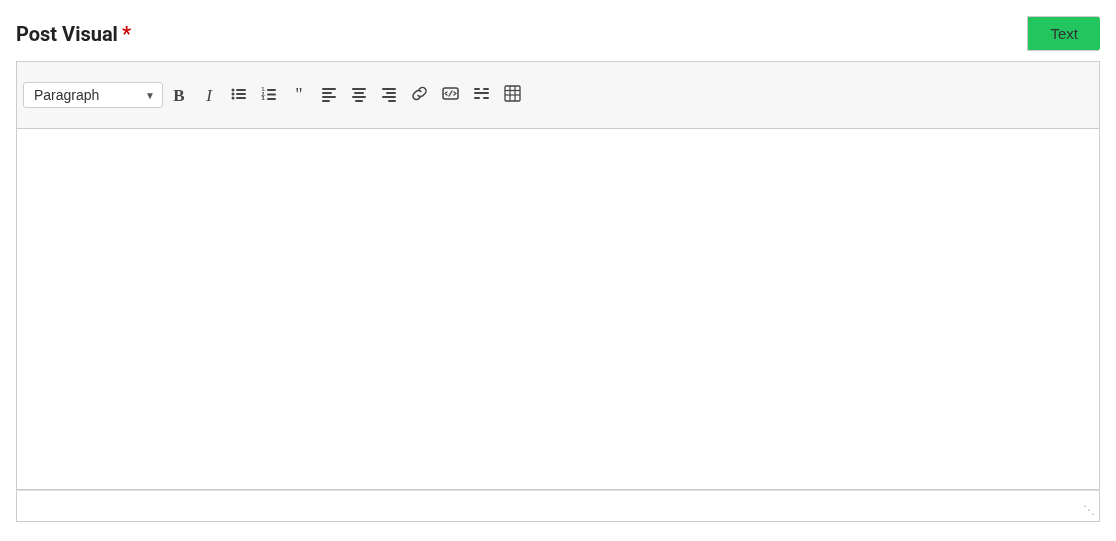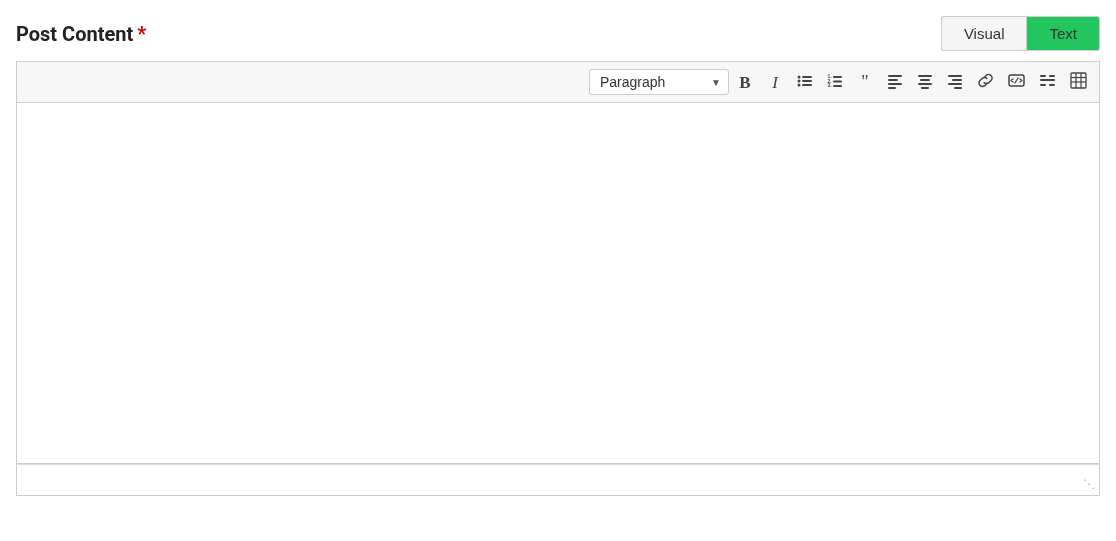--- a/index.html
+++ b/index.html
@@ -68,25 +68,24 @@
     }
 
     .tab-button.active {
       background: #f5f5f5;
     }
 
     .toolbar {
       display: flex;
       align-items: center;
       gap: 2px;
-      padding: 6px 6px;
+      padding: 19px 6px;
       border: 1px solid #ccc;
       border-bottom: none;
       background: #f7f7f7;
-      justify-content: flex-end;
     }
 
     .format-select {
       appearance: none;
       -webkit-appearance: none;
       background: #fff;
       border: 1px solid #ccc;
       border-radius: 3px;
       padding: 4px 28px 4px 10px;
       font-size: 14px;
@@ -169,24 +168,23 @@
     .icon-bold { font-weight: 900; font-style: normal; font-family: Georgia, serif; font-size: 17px; }
     .icon-italic { font-style: italic; font-family: Georgia, serif; font-size: 17px; }
   </style>
 </head>
 <body>
 
 <div class="editor-container">
 
   <div class="editor-header">
     <div class="editor-title">
-      <span>Post Content</span><span class="required-star">*</span>
+      <span>Post Visual</span><span class="required-star">*</span>
     </div>
     <div class="tab-group">
-      <button class="tab-button active">Visual</button>
       <button class="tab-button">Text</button>
     </div>
   </div>
 
   <div class="toolbar">
     <div class="select-wrapper">
       <select class="format-select">
         <option>Paragraph</option>
         <option>Heading 1</option>
         <option>Heading 2</option>

